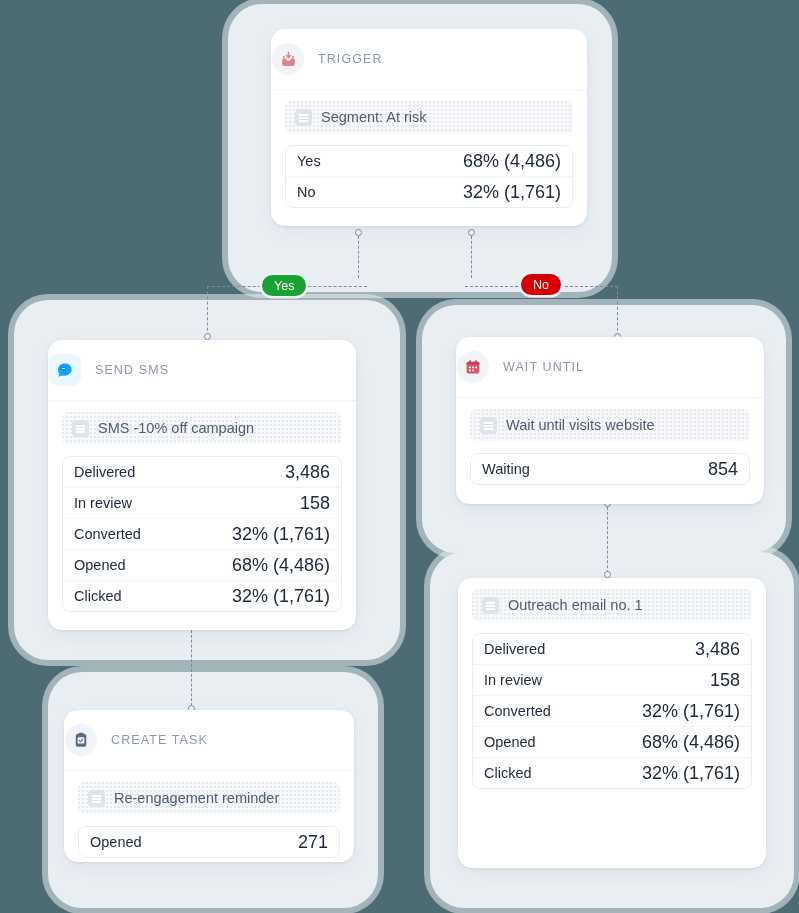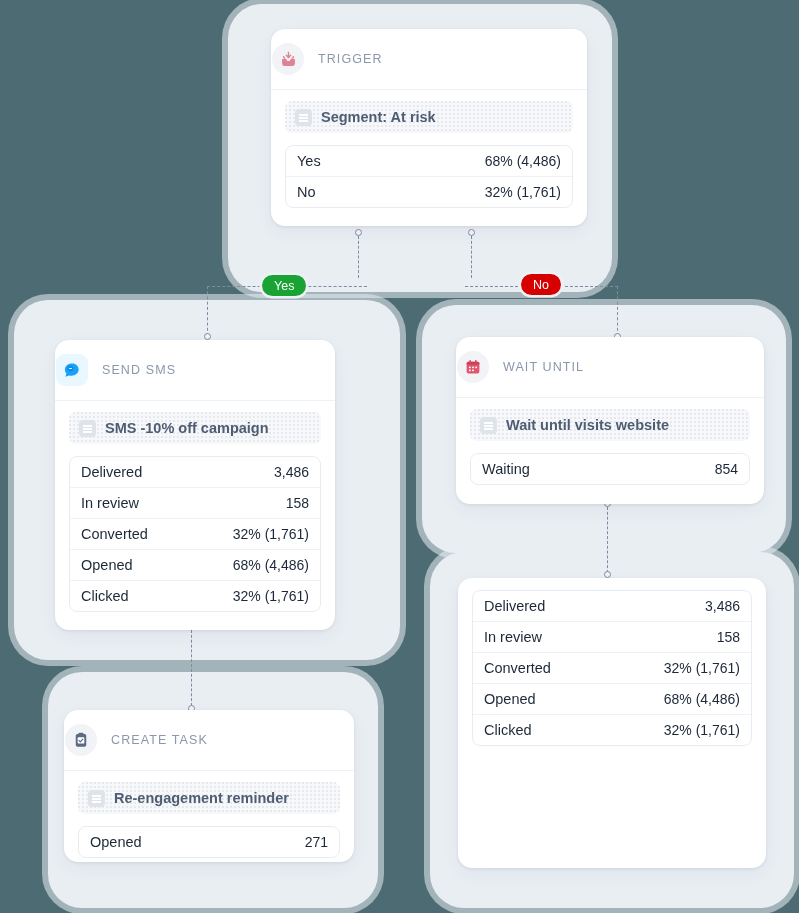--- a/index.html
+++ b/index.html
@@ -82,21 +82,20 @@
     height: 32px;
     border-radius: 7px;
     display: flex;
     align-items: center;
     gap: 9px;
     padding: 0 10px;
     background-color: #f7f8fa;
     background-image:
       radial-gradient(circle at 1px 1px, #e5e9ef 1px, transparent 1.2px);
     background-size: 4px 4px;
-    font-weight: bold;
   }
   .desc-ico {
     width: 17px;
     height: 17px;
     flex: 0 0 17px;
     border-radius: 4px;
     background: #dfe3ea;
     display: flex;
     align-items: center;
     justify-content: center;
@@ -133,21 +132,21 @@
     height: 30px;
     padding: 0 11px;
     border-bottom: 1px solid #eef1f5;
   }
   .srow:last-child { border-bottom: none; }
   .slabel {
     font-size: 14.5px;
     color: #1d2838;
   }
   .sval {
-    font-size: 14px;
+    font-size: 18px;
     color: #1d2838;
     font-weight: 400;
   }
 
   
   .dline {
     position: absolute;
     border-left: 1.6px dashed #7e8ba0;
   }
   .hline {
@@ -247,21 +246,21 @@
         <span class="slabel">Yes</span>
         <span class="sval">68% (4,486)</span>
       </div>
       <div class="srow">
         <span class="slabel">No</span>
         <span class="sval">32% (1,761)</span>
       </div>
     </div>
   </div>
 
-  <div class="card" style="left:55px; top:340px; width:280px; height:290px;">
+  <div class="card" style="left:48px; top:340px; width:308px; height:290px;">
     <div class="card-head">
       <span class="head-icon sq">
         <svg width="20" height="20" viewBox="0 0 24 24" fill="none">
           <path d="M20 11.5c0 4.1-3.8 7.4-8.5 7.4-1 0-2-.15-2.9-.42L4 20l1.3-3.5C4.2 15.2 3.5 13.4 3.5 11.5 3.5 7.4 7.3 4.1 12 4.1s8 3.3 8 7.4z" fill="#18a0fb"></path>
           <circle cx="10.2" cy="10.2" r="3.4" fill="#0b8ce0"></circle>
           <rect x="8.5" y="9.5" width="3.4" height="1.4" rx="0.7" fill="#ffffff"></rect>
         </svg>
       </span>
       <span class="head-title">SEND SMS</span>
     </div>
@@ -320,20 +319,26 @@
     </div>
     <div class="stats">
       <div class="srow">
         <span class="slabel">Waiting</span>
         <span class="sval">854</span>
       </div>
     </div>
   </div>
 
   <div class="card" style="left:458px; top:578px; width:308px; height:290px;">
+    <div class="desc">
+      <span class="desc-ico">
+          <i></i>
+        </span>
+      <span class="desc-text">Outreach  email no. 1</span>
+    </div>
     <div class="stats">
       <div class="srow">
         <span class="slabel">Delivered</span>
         <span class="sval">3,486</span>
       </div>
       <div class="srow">
         <span class="slabel">In review</span>
         <span class="sval">158</span>
       </div>
       <div class="srow">

